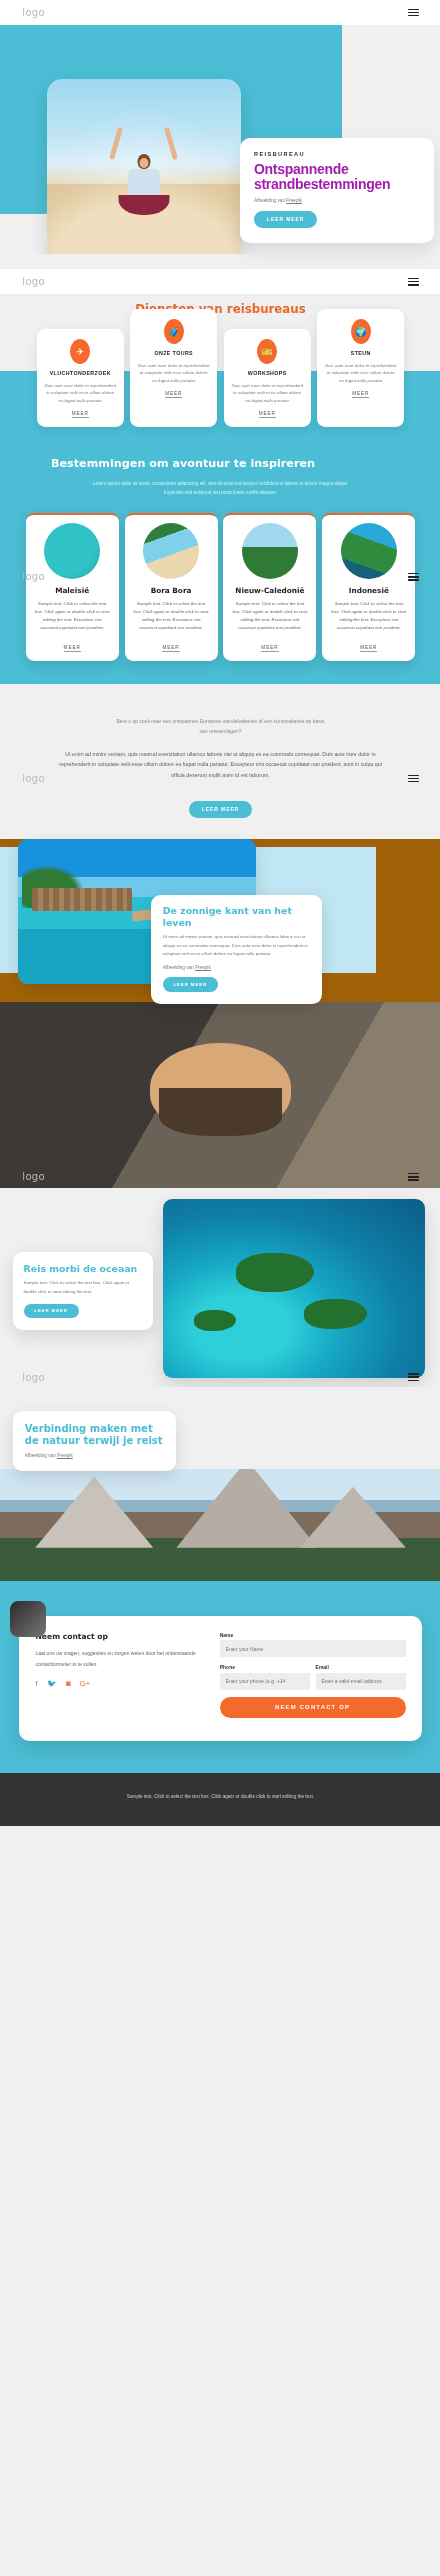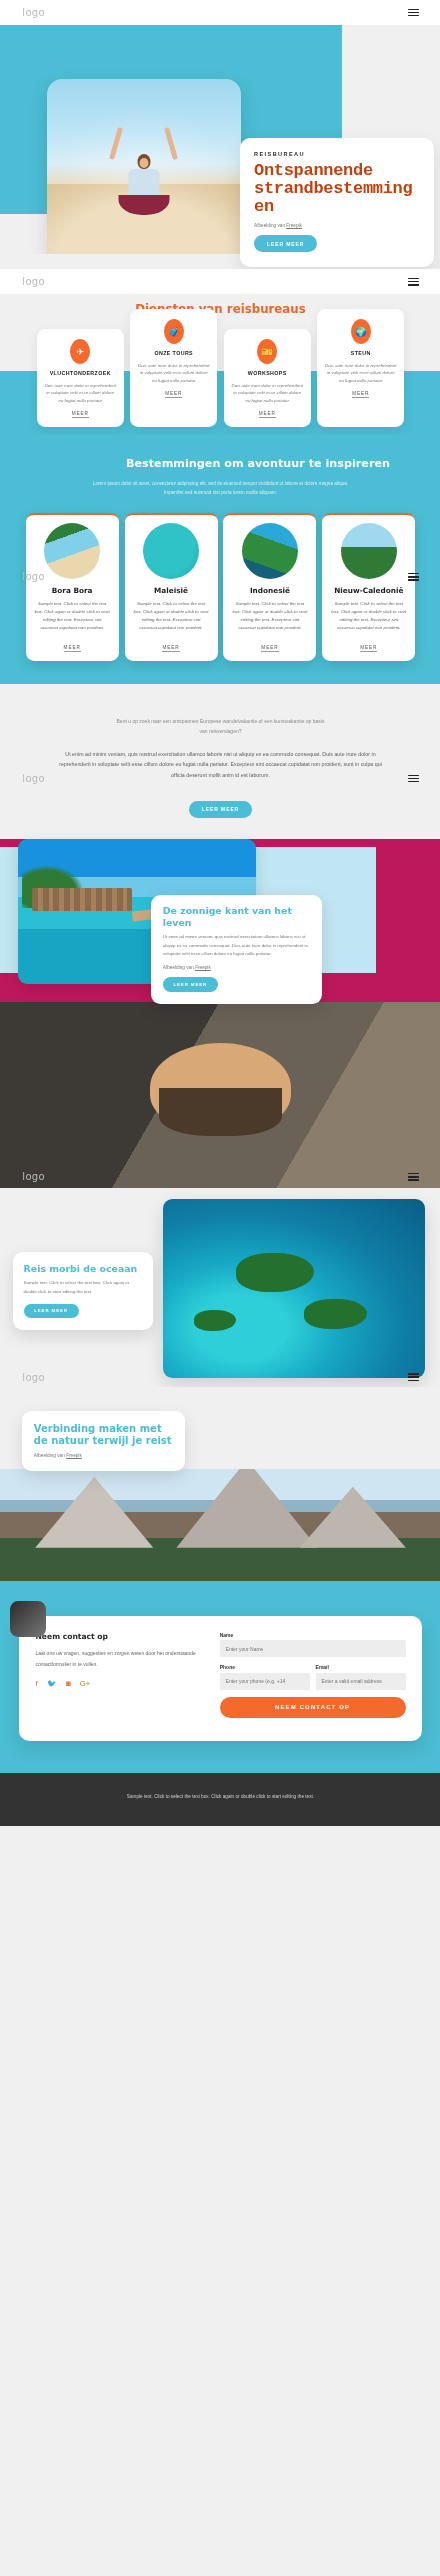--- a/index.html
+++ b/index.html
@@ -47,22 +47,22 @@
   .arm.r { right: -4.7px; transform: rotate(-16deg); }
   .sandmound { position: absolute; left: -10%; bottom: 0; width: 120%; height: 44%;
      background: radial-gradient(ellipse at 50% 100%, #efdfc0 0 55%, #e2cda6 75%, #d6bf93 100%); }
 
   .hero-card {
     position: absolute; left: 240px; top: 113px; width: 194px; background: #fff;
     border-radius: 10.6px; padding: 13px 14px 15.3px; box-shadow: 0 7px 19px rgba(0,0,0,.10); z-index: 20;
   }
   .eyebrow { font-size: 5.6px; letter-spacing: 1.4px; font-weight: 700; color: #2b2b2b; margin-bottom: 5.3px; }
   .hero-title {
-    font-size: 17px; line-height: 1.06; font-weight: 700; color: #c2410c;
-    font-family: Liberation Mono, monospace; letter-spacing: -0.3px; word-break: break-word;
+    font-size: 14px; line-height: 1.06; font-weight: 700; color: #a21caf;
+    font-family: Liberation Sans, sans-serif; letter-spacing: -0.3px; word-break: break-word;
   }
   .credit { font-size: 4.7px; color: #777; margin-top: 6.5px; }
   .credit u { text-decoration: underline; }
   .btn-teal {
     display: inline-block; margin-top: 7.6px; background: #4bbdd4; color: #fff;
     font-size: 5px; letter-spacing: 0.9px; font-weight: 600; padding: 5.3px 13px;
     border-radius: 11.8px; border: 0; cursor: pointer;
   }
   .btn-teal.small { padding: 4.7px 10.6px; font-size: 4.4px; }
 
@@ -84,21 +84,21 @@
     width: 20px; height: 25px; border-radius: 50%; background: #f4692c; margin: 0 auto 6.5px;
     display: flex; align-items: center; justify-content: center; color: #fff; font-size: 9.4px;
   }
   .svc-name { font-size: 5.3px; font-weight: 700; letter-spacing: 0.4px; color: #222; margin-bottom: 5.3px; }
   .svc-text { font-size: 4.4px; line-height: 1.75; font-style: italic; color: #777; }
   .meer { display: inline-block; margin-top: 5.9px; font-size: 4.7px; letter-spacing: 0.9px;
           color: #555; border-bottom: 0.6px solid #999; padding-bottom: 1.2px; cursor: pointer; }
 
   
   .dest { background: #4bbdd4; padding: 17.6px 0 23.5px; position: relative; }
-  .sec-title-white { text-align: right; color: #fff; font-size: 11.2px; font-weight: 700;
+  .sec-title-white { text-align: left; color: #fff; font-size: 11.2px; font-weight: 700;
       font-family: "DejaVu Sans", sans-serif; padding: 3.5px 51px 0; line-height: 1.25; }
   .sec-sub-white { text-align: center; color: #d9f1f7; font-size: 4.7px; line-height: 2;
       padding: 8.2px 88px 0; }
   .dest-row { display: flex; gap: 5.9px; justify-content: center; padding: 15.3px 20px 0; }
   .dest-card { width: 93px; background: #fff; border-radius: 8.2px; border-top: 2.9px solid #e8682a;
       overflow: hidden; box-shadow: 0 4.7px 13px rgba(0,0,0,.12); padding-bottom: 8.2px; }
   .dest-photo { width: 56px; height: 56px; border-radius: 50%; margin: 8.2px auto 0; overflow: hidden; }
   .dphoto { width: 100%; height: 100%; }
   .p-bora { background: linear-gradient(160deg,#2e7f3c 0 28%, #7fd0e8 28% 55%, #ead7ae 55% 100%); }
   .p-mal { background: radial-gradient(circle at 40% 40%, #2fc2c6 0 60%, #1fa6ae 100%); }
@@ -110,21 +110,21 @@
       text-align: center; padding: 0 8.2px; }
   .dest-more { text-align: center; margin-top: 7px; }
 
   
   .walk { background: #f0f0f0; padding: 23.5px 0 21px; position: relative; }
   .walk-sub { text-align: center; font-size: 5px; line-height: 2; color: #8b8b8b; padding: 8.2px 112px 0; }
   .walk-body { text-align: center; font-size: 5.3px; line-height: 2; color: #5e5e5e; padding: 13px 56px 0; }
   .center { text-align: center; }
 
   
-  .sunny { position: relative; background: #be185d; height: 163px; }
+  .sunny { position: relative; background: #a16207; height: 163px; }
   .sunny-band { position: absolute; left: 0; top: 8.2px; width: 376px; height: 126px; background: #bfe6f2; }
   .sunny-img { position: absolute; left: 17.6px; top: 0; width: 238px; height: 145px;
       border-radius: 9.4px; overflow: hidden; box-shadow: 0 5.9px 15.3px rgba(0,0,0,.12); }
   .overwater { position: absolute; inset: 0;
     background:
       linear-gradient(#1892dd 0 26%, #6ec8ea 26% 40%, #2bbfd4 40% 62%, #18a5c4 62% 100%); }
   .ow-huts { position: absolute; left: 6%; top: 34%; width: 42%; height: 16%;
     background: repeating-linear-gradient(90deg,#8b6a4a 0 5.9px,#a5825c 5.9px 10.6px); border-radius: 1.8px; }
   .ow-pier { position: absolute; right: 6%; top: 46%; width: 46%; height: 7%;
     background: #c9a87c; transform: rotate(-7deg); border-radius: 1.2px; }
@@ -178,21 +178,21 @@
   
   .connect { position: relative; background: #f0f0f0; height: 194px; }
   .connect-img { position: absolute; left: 0; top: 82px; width: 441px; height: 112px; overflow: hidden; }
   .mountain { position: absolute; inset: 0;
       background: linear-gradient(#cfe6f2 0 28%, #8fb4c8 28% 38%, #7d6b5c 38% 62%, #3b5c3a 62% 100%); }
   .peak { position: absolute; bottom: 30%; background: #c8c2bb;
       clip-path: polygon(50% 0, 100% 100%, 0 100%); }
   .peak.p1 { left: 8%; width: 118px; height: 71px; }
   .peak.p2 { left: 40%; width: 141px; height: 88px; background: #b5ada5; }
   .peak.p3 { left: 68%; width: 106px; height: 61px; background: #bdb6ae; }
-  .connect-card { position: absolute; left: 22px; top: 23.5px; width: 163px; background: #fff;
+  .connect-card { position: absolute; left: 13px; top: 23.5px; width: 163px; background: #fff;
       border-radius: 9.4px; padding: 11.8px 11.8px 13px; box-shadow: 0 5.9px 16.5px rgba(0,0,0,.12); z-index: 10; }
   .connect-title { color: #4bbdd4; font-size: 10px; font-weight: 700; line-height: 1.2;
       font-family: "DejaVu Sans", sans-serif; }
 
   
   .contact { background: #4bbdd4; padding: 35px 0 32px; position: relative; }
   .contact-card { margin: 0 19px; background: #fff; border-radius: 10.6px; padding: 15.3px 16.5px 23.5px;
       display: flex; gap: 14px; box-shadow: 0 7px 19px rgba(0,0,0,.12); position: relative; }
   .contact-left { width: 46%; }
   .contact-head { font-size: 7.6px; font-weight: 700; color: #2a2a2a; margin-bottom: 7px;
@@ -304,47 +304,47 @@
       <div class="logo">logo</div>
       <div class="burger">
           <i></i>
           <i></i>
           <i></i>
         </div>
     </div>
     <div class="dest-row">
       <div class="dest-card">
         <div class="dest-photo">
+            <div class="dphoto p-mal"></div>
+          </div>
+        <div class="dest-name">Maleisië</div>
+        <div class="dest-text">Sample text. Click to select the text box. Click again or double click to start editing the text. Excepteur sint occaecat cupidatat non proident.</div>
+        <div class="dest-more"><span class="meer">MEER</span></div>
+      </div>
+      <div class="dest-card">
+        <div class="dest-photo">
             <div class="dphoto p-bora"></div>
           </div>
         <div class="dest-name">Bora Bora</div>
         <div class="dest-text">Sample text. Click to select the text box. Click again or double click to start editing the text. Excepteur sint occaecat cupidatat non proident.</div>
         <div class="dest-more"><span class="meer">MEER</span></div>
       </div>
       <div class="dest-card">
         <div class="dest-photo">
-            <div class="dphoto p-mal"></div>
-          </div>
-        <div class="dest-name">Maleisië</div>
+            <div class="dphoto p-nc"></div>
+          </div>
+        <div class="dest-name">Nieuw-Caledonië</div>
         <div class="dest-text">Sample text. Click to select the text box. Click again or double click to start editing the text. Excepteur sint occaecat cupidatat non proident.</div>
         <div class="dest-more"><span class="meer">MEER</span></div>
       </div>
       <div class="dest-card">
         <div class="dest-photo">
             <div class="dphoto p-ind"></div>
           </div>
         <div class="dest-name">Indonesië</div>
-        <div class="dest-text">Sample text. Click to select the text box. Click again or double click to start editing the text. Excepteur sint occaecat cupidatat non proident.</div>
-        <div class="dest-more"><span class="meer">MEER</span></div>
-      </div>
-      <div class="dest-card">
-        <div class="dest-photo">
-            <div class="dphoto p-nc"></div>
-          </div>
-        <div class="dest-name">Nieuw-Caledonië</div>
         <div class="dest-text">Sample text. Click to select the text box. Click again or double click to start editing the text. Excepteur sint occaecat cupidatat non proident.</div>
         <div class="dest-more"><span class="meer">MEER</span></div>
       </div>
     </div>
   </section>
 
   <section class="walk">
     <div class="walk-sub">Bent u op zoek naar een ontspannen Europese wandelvakantie of een kunstvakantie op basis van reisverslagen?</div>
     <div class="floatnav" style="top:89px;">
       <div class="logo">logo</div>

